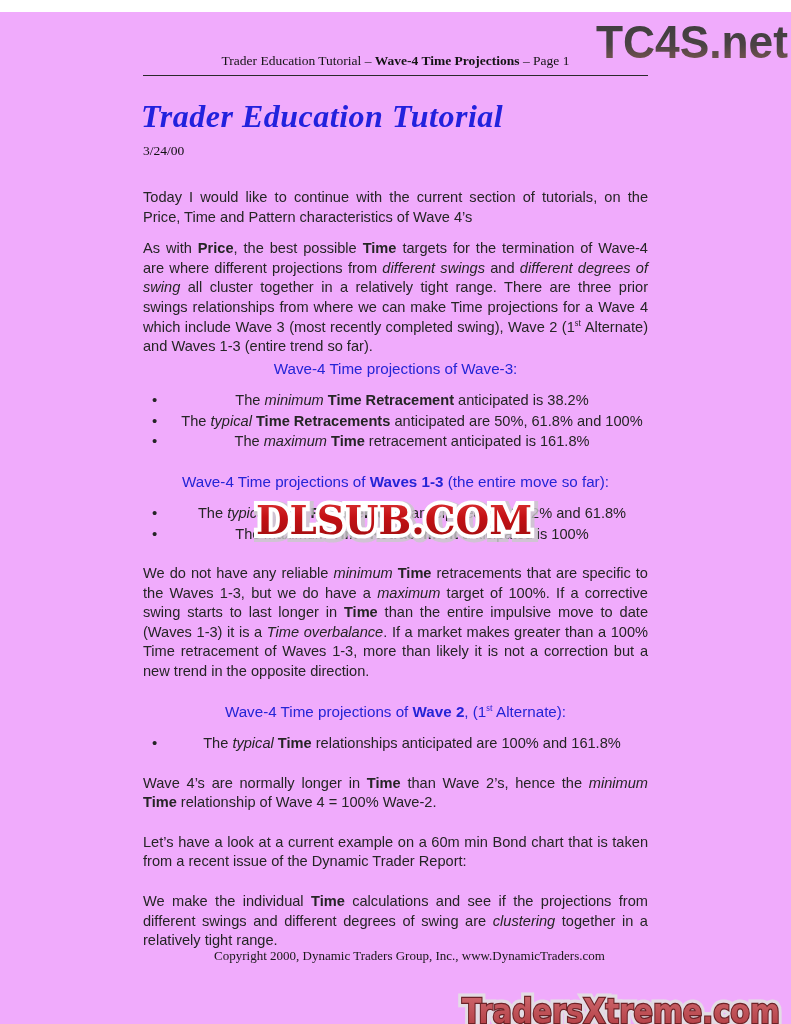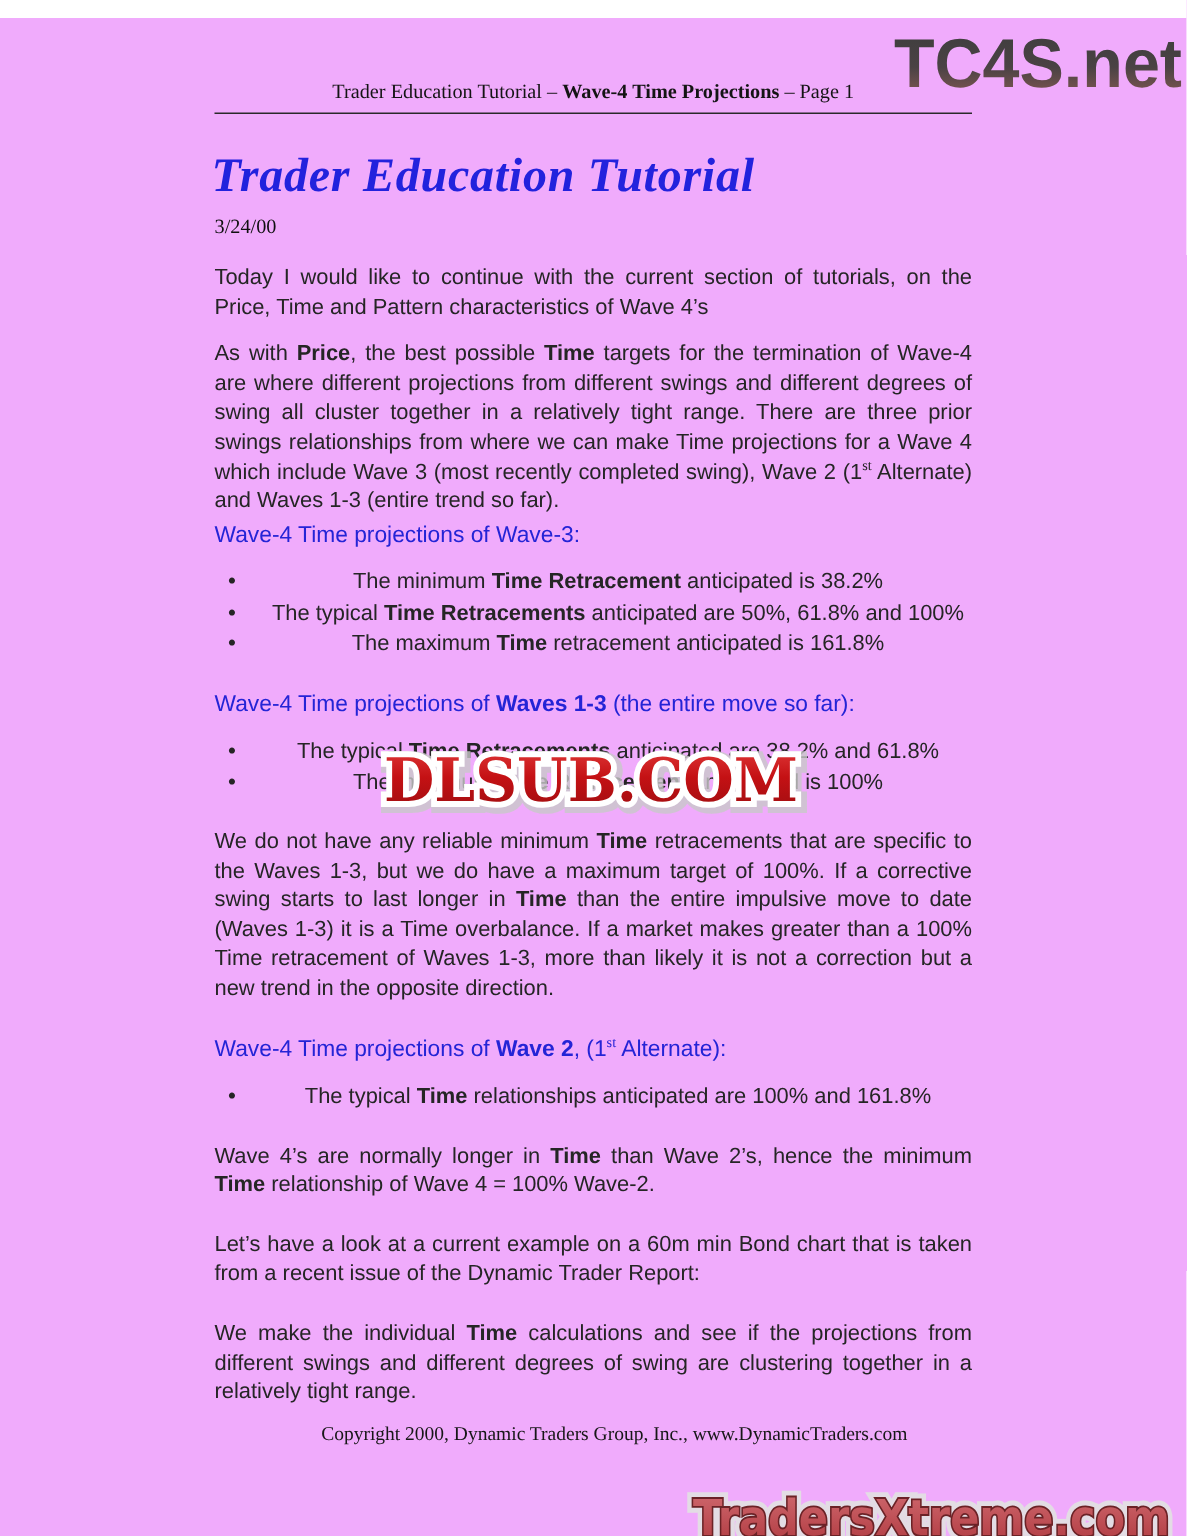--- a/index.html
+++ b/index.html
@@ -17,30 +17,30 @@
   .logo-bottom { position:absolute; top:977px; right:0px; }
   .watermark { position:absolute; top:483px; left:246px; z-index:5; }
 
   
   .doc-title { position:absolute; top:86px; left:141px; font-family:"Liberation Serif",serif;
                font-style:italic; font-weight:bold; font-size:32px; letter-spacing:0.5px; color:#2222dd; }
   .doc-date  { position:absolute; top:131px; left:143px; font-family:"Liberation Serif",serif;
                font-size:13.5px; color:#101010; }
 
   
-  .content { position:absolute; top:164px; left:143px; width:505px;
+  .content { position:absolute; top:176px; left:143px; width:505px;
              font-size:14.6px; line-height:19.6px; text-align:justify; color:#252525; }
   .content p { margin:0 0 20px 0; }
   .h-main { color:#1d1dd8; font-weight:bold; font-size:19px; line-height:22px; margin:12px 0 17px 0; text-align:left; }
-  .subhead { color:#2424d6; font-size:15.2px; line-height:19.6px; margin:0 0 12px 0; text-align:left; }
+  .subhead { color:#2424d6; font-size:15.2px; line-height:19.6px; margin:0 0 12px 0; text-align:center; }
   .content ul { list-style:none; margin:0 0 20px 0; padding-left:33px; text-align:center; }
   .content li { position:relative; line-height:20.4px; }
   .content li::before { content:"\2022"; position:absolute; left:-24px; top:0; font-size:15px; }
   .b { font-weight:bold; }
-  .i { }
+  .i { font-style:italic; }
   sup { font-size:9.5px; vertical-align:super; line-height:0;font-family:Liberation Serif, serif; }
   .tight { margin-bottom:2px !important; }
 
   
   .footer { position:absolute; top:936px; left:157px; width:505px; text-align:center;
             font-family:"Liberation Serif",serif; font-size:13px; color:#171717; }
 </style>
 </head>
 <body>
 

